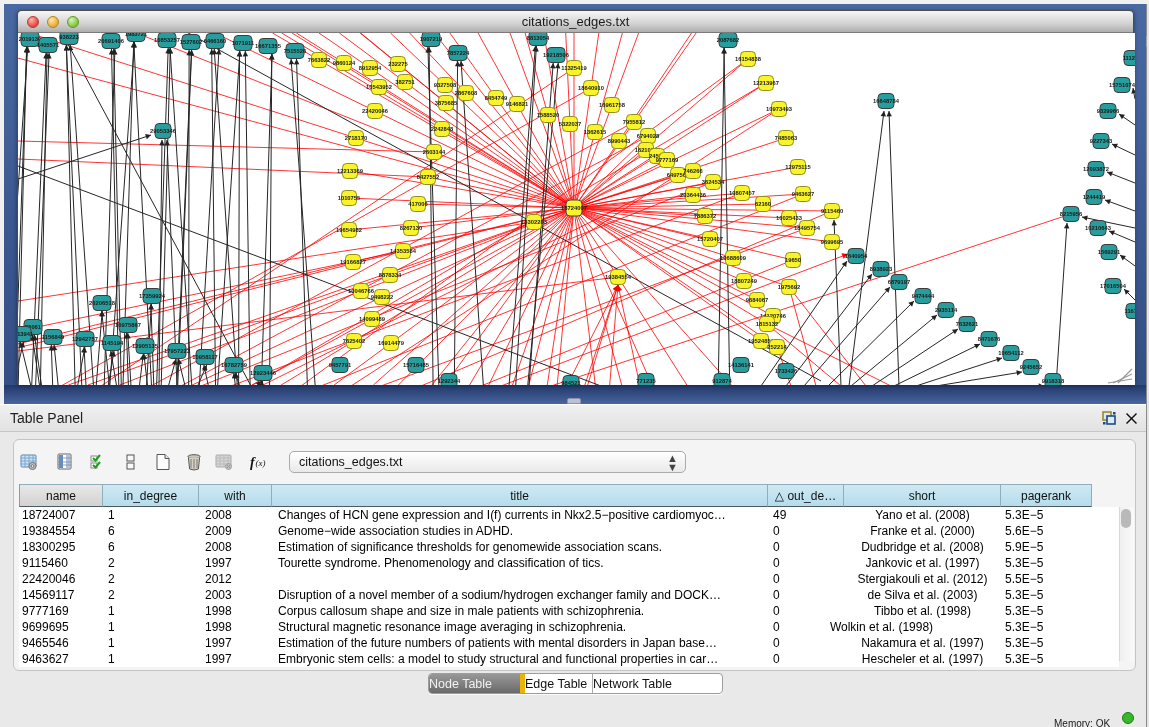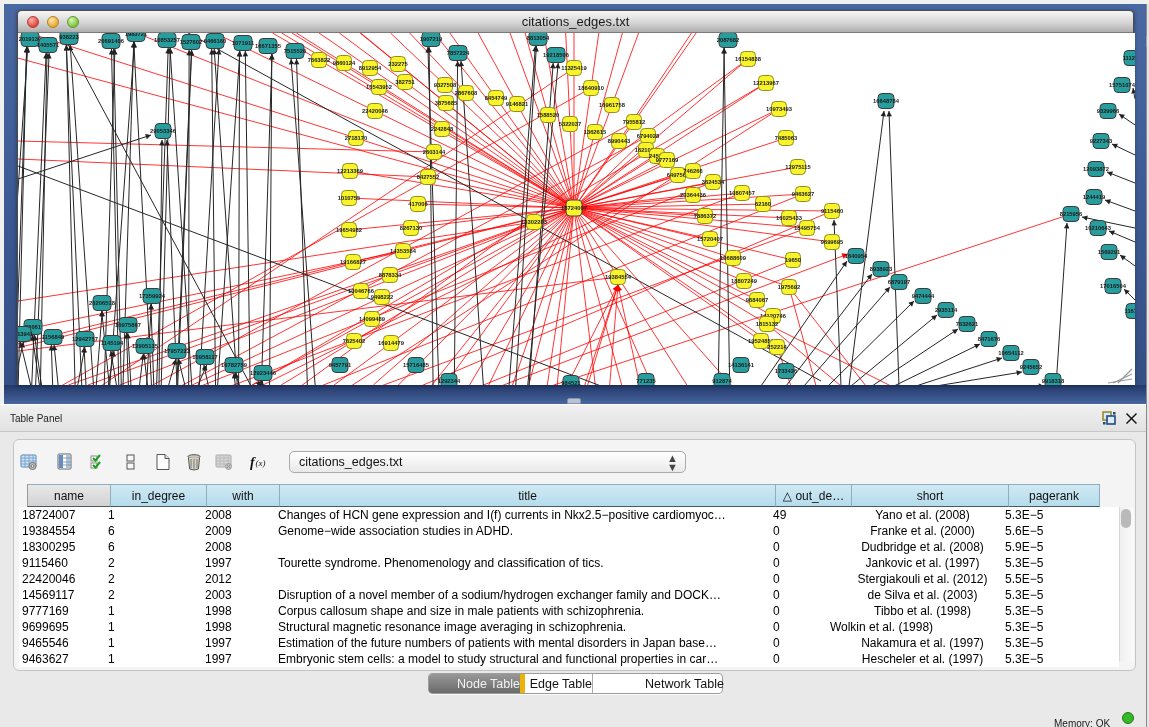--- a/index.html
+++ b/index.html
@@ -2,34 +2,34 @@
 <html><head><meta charset="utf-8"><style>
 * {margin:0;padding:0;box-sizing:border-box}
 html,body {width:1149px;height:727px;overflow:hidden;font-family:"Liberation Sans",sans-serif;background:#f0f0f0;position:relative}
 .abs {position:absolute}
 #bluepanel {left:4px;top:4px;width:1142px;height:400px;background:linear-gradient(#4a69a2,#3b5892 55%,#334e82)}
 #bluebot {left:4px;top:385px;width:1142px;height:19px;background:linear-gradient(#22396a,#31497e 40%,#4766a0)}
 #macwin {left:13px;top:6px;width:1117px;height:374px;border:1px solid #4c4c4c;border-radius:4px 4px 0 0;box-shadow:0 1px 4px rgba(0,0,0,.45)}
 #titlebar {left:0;top:0;width:100%;height:22px;background:linear-gradient(#f7f7f7,#d2d2d2 60%,#aeaeae);border-bottom:1px solid #7a7a7a;text-align:center;font-size:13px;font-weight:400;color:#1a1a1a;line-height:21px;border-radius:4px 4px 0 0}
 .tl {width:12px;height:12px;border-radius:50%;top:5px;position:absolute}
 #bottompanel {left:0;top:404px;width:1146px;height:323px;background:#e9e9e9}
-#tpbar {left:0;top:0;width:100%;height:28px;background:linear-gradient(#f0f0f0,#e2e2e2);border-top:1px solid #fff;border-bottom:1px solid #c6c6c6;font-size:10px;color:#222;line-height:27px;padding-left:10px}
+#tpbar {left:0;top:0;width:100%;height:28px;background:linear-gradient(#f0f0f0,#e2e2e2);border-top:1px solid #fff;border-bottom:1px solid #c6c6c6;font-size:14px;color:#222;line-height:27px;padding-left:10px}
 #container {left:13px;top:35px;width:1123px;height:232px;background:#f4f4f4;border:1px solid #c4c4c4;border-radius:6px}
 #combo {left:289px;top:47px;width:397px;height:22px;border:1px solid #ababab;border-radius:5px;background:linear-gradient(#fff,#e9e9e9);font-size:12.5px;line-height:20px;padding-left:9px;color:#111}
 #combo .ud {position:absolute;right:7px;top:2px;font-size:11px;color:#444;line-height:9px}
-#thead {left:27px;top:484px;width:1073px;height:28px}
+#thead {left:19px;top:484px;width:1073px;height:28px}
 .hc {position:absolute;top:0;height:23px;background:linear-gradient(#cfe9f3,#b5dcec);border-right:1px solid #8fadbb;border-top:1px solid #8fadbb;border-bottom:1px solid #4a5a60;font-size:12px;text-align:center;line-height:22px;color:#111}
 #tbody {left:19px;top:507px;width:1100px;height:160px;background:#fff}
 .trow {position:absolute;left:0;width:1115px;height:16px;font-size:12px;color:#000}
 .trow span {position:absolute;top:1px;white-space:nowrap}
 .trow .ctr {text-align:center}
 #vscroll {left:1119px;top:507px;width:15px;height:154px;background:linear-gradient(90deg,#efefef,#fafafa);border-left:1px solid #d8d8d8}
 #vthumb {left:1121px;top:509px;width:10px;height:19px;background:#b9b9b9;border-radius:5px}
 #tabs {left:428px;top:673px;width:295px;height:21px;border:1px solid #9d9d9d;border-radius:4px;background:#fff;font-size:12.5px;line-height:20px;box-shadow:0 1px 0 rgba(255,255,255,.8)}
-.seg {position:absolute;top:0;height:100%;text-align:right;color:#111}
+.seg {position:absolute;top:0;height:100%;text-align:left;color:#111}
 #memtxt {top:718px;font-size:10px;color:#1a1a1a;white-space:nowrap}
 #memdot {left:1122px;top:712px;width:12px;height:12px;border-radius:50%;background:#35b82a;border:1px solid #1f7a14}
 #rline {left:1146px;top:4px;width:1px;height:723px;background:#8a8a8a}
 </style></head><body>
 <div id="bluepanel" class="abs"></div>
 <div id="bluebot" class="abs"></div>
 <div id="rline" class="abs"></div>
 <div class="abs" style="left:1146px;top:36px;width:3px;height:11px;background:#a0a0a0"></div>
 <div class="abs" style="left:1147px;top:4px;width:2px;height:723px;background:#e4e4e4"></div>
 <div id="bluepanel2" class="abs"></div>
@@ -842,20 +842,21 @@
 <span style="left:205px">2009</span>
     <span style="left:278px">Genome−wide association studies in ADHD.</span>
 <span style="left:773px">0</span>
     <span class="ctr" style="left:844px;width:157px">Franke et al. (2000)</span>
 <span style="left:1005px">5.6E−5</span>
   </div>
 <div class="trow" style="top:539px">
 <span style="left:22px">18300295</span>
     <span style="left:108px">6</span>
 <span style="left:205px">2008</span>
+    <span style="left:278px">Estimation of significance thresholds for genomewide association scans.</span>
 <span style="left:773px">0</span>
     <span class="ctr" style="left:844px;width:157px">Dudbridge et al. (2008)</span>
 <span style="left:1005px">5.9E−5</span>
   </div>
 <div class="trow" style="top:555px">
 <span style="left:22px">9115460</span>
     <span style="left:108px">2</span>
 <span style="left:205px">1997</span>
     <span style="left:278px">Tourette syndrome. Phenomenology and classification of tics.</span>
 <span style="left:773px">0</span>

